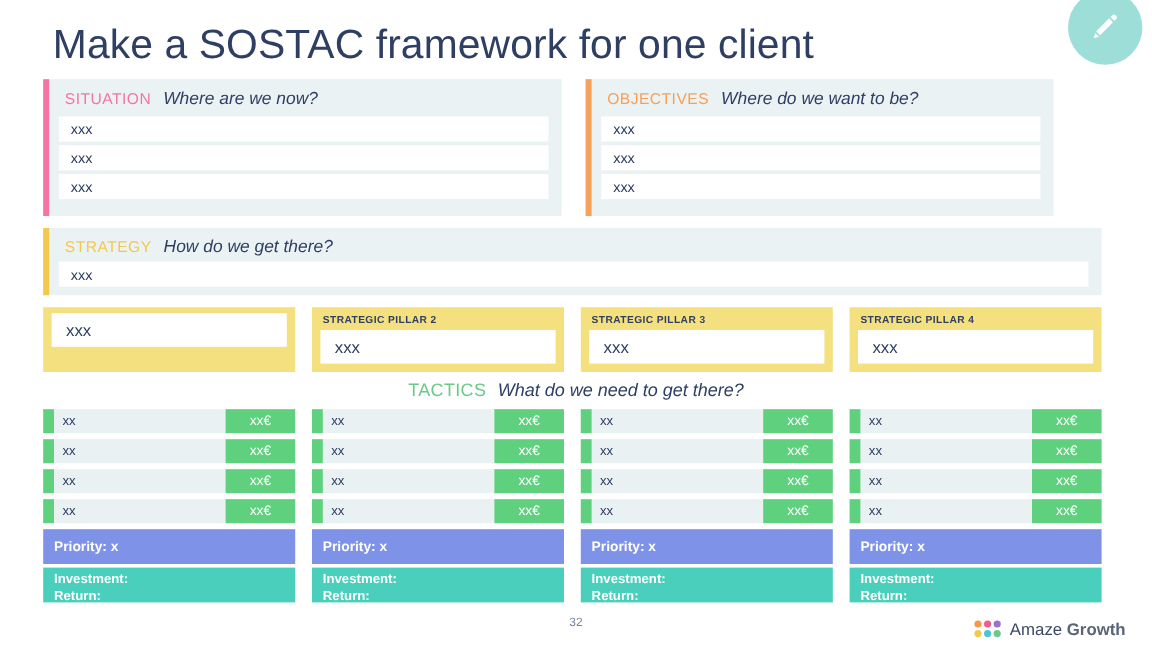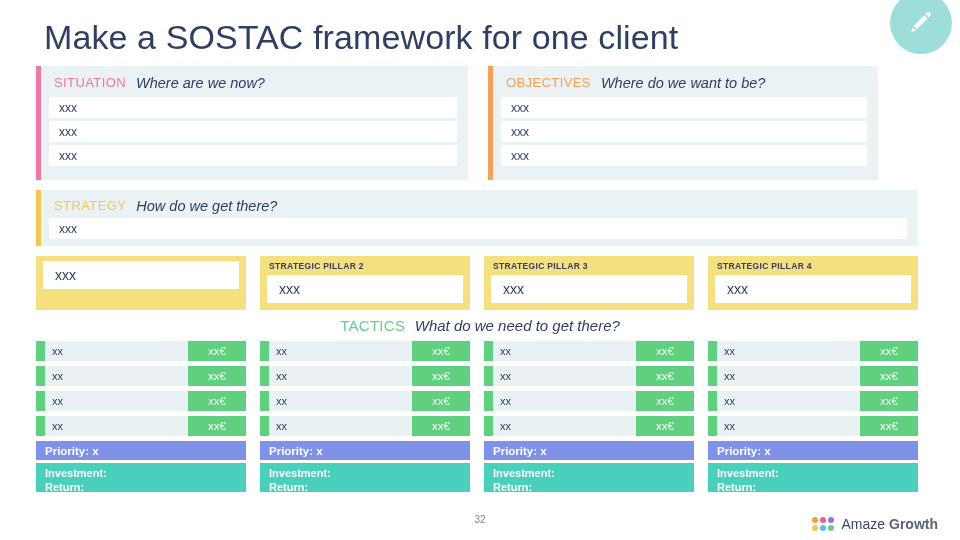--- a/index.html
+++ b/index.html
@@ -183,21 +183,21 @@
     width: 58px;
     background: #5fd17e;
     color: #ffffff;
     font-size: 11.5px;
     display: flex;
     align-items: center;
     justify-content: center;
   }
 
   .priority-bar {
-    height: 19px;
+    height: 29px;
     background: #7e92e8;
     color: #ffffff;
     font-size: 11.5px;
     font-weight: 700;
     display: flex;
     align-items: center;
     padding-left: 9px;
     margin-top: 3px;
     margin-bottom: 3px;
   }

